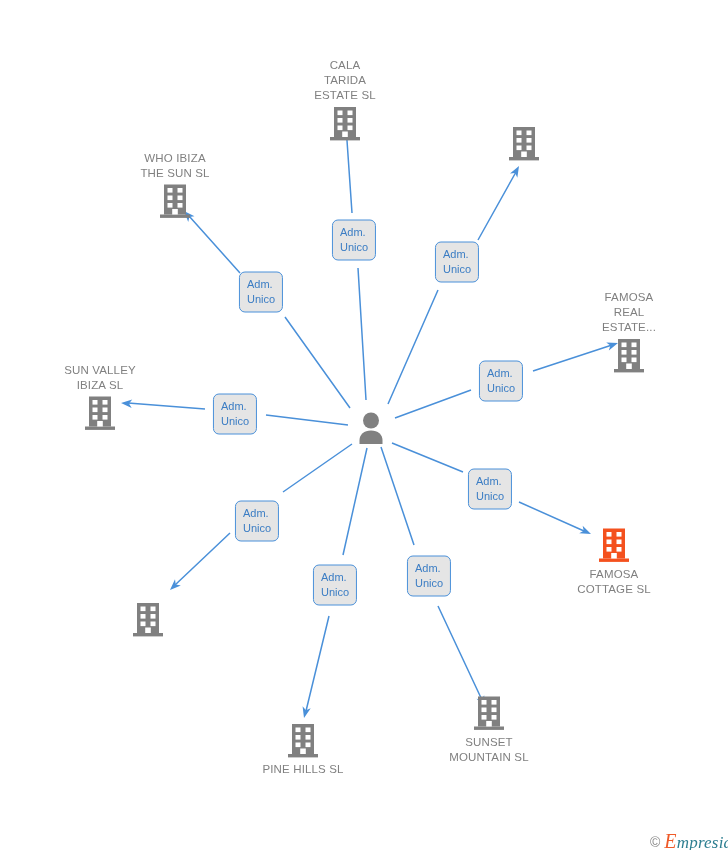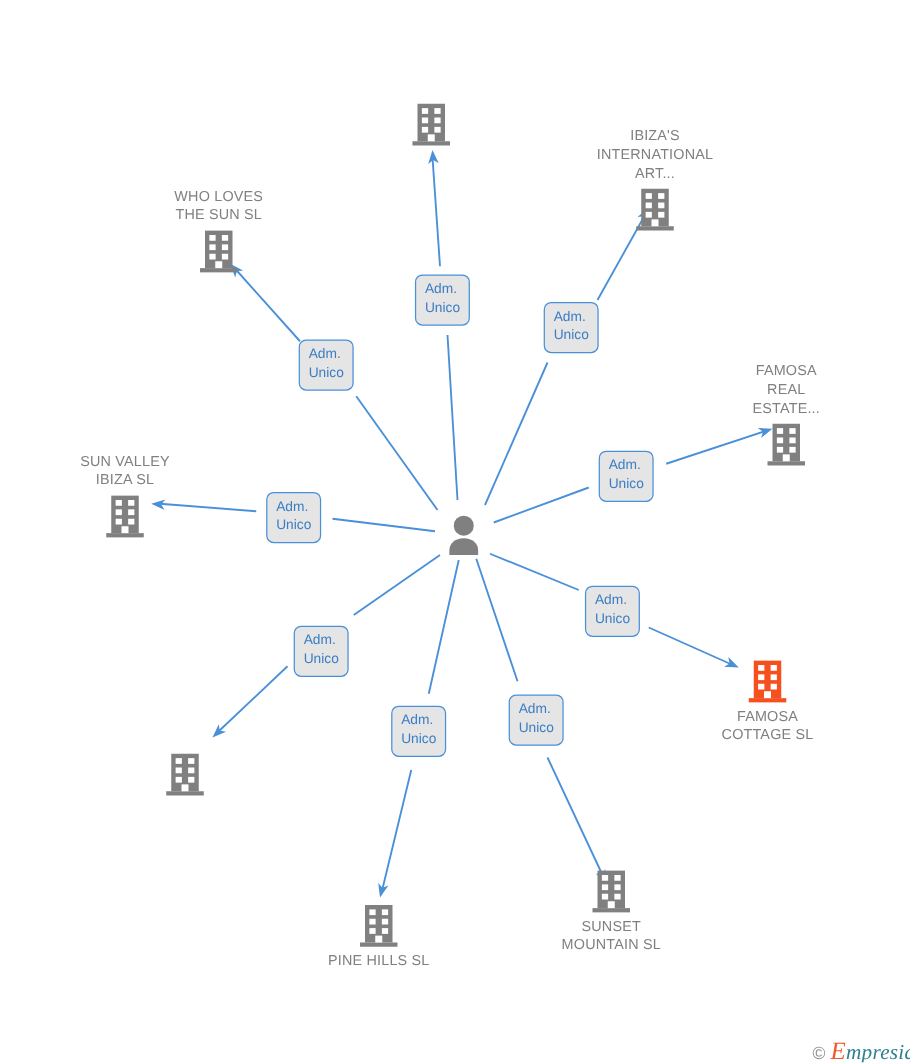--- a/index.html
+++ b/index.html
@@ -110,54 +110,54 @@
       <path d="M 352,444 L 283,492 M 230,533 L 175,585" stroke="#4a90d9" stroke-width="1.5" fill="none"></path>
       <polygon points="0,0 -11,-4.2 -8,0 -11,4.2" fill="#4a90d9" transform="translate(170,590) rotate(136)"></polygon>
       <path d="M 367,448 L 343,555 M 329,616 L 306,711" stroke="#4a90d9" stroke-width="1.5" fill="none"></path>
       <polygon points="0,0 -11,-4.2 -8,0 -11,4.2" fill="#4a90d9" transform="translate(304,718) rotate(104)"></polygon>
       <path d="M 381,447 L 414,545 M 438,606 L 482,700" stroke="#4a90d9" stroke-width="1.5" fill="none"></path>
       <polygon points="0,0 -11,-4.2 -8,0 -11,4.2" fill="#4a90d9" transform="translate(485,707) rotate(65)"></polygon>
     </svg>
 
   <div id="nodes">
       <div class="node" style="left: 345px; top: 100px;">
+        <div class="node-label above">CALA
+TARIDA
+ESTATE  SL</div>
         <span style="line-height: 0;">
           <svg class="node-icon" viewBox="0 0 34 36" xmlns="http://www.w3.org/2000/svg">
             <rect x="6" y="1" width="22" height="30" fill="#808080"></rect>
             <rect x="2" y="31" width="30" height="3.4" fill="#808080"></rect>
             <rect x="9.5" y="4.5" width="5" height="4.6" fill="#ffffff"></rect>
             <rect x="19.5" y="4.5" width="5" height="4.6" fill="#ffffff"></rect>
             <rect x="9.5" y="12" width="5" height="4.6" fill="#ffffff"></rect>
             <rect x="19.5" y="12" width="5" height="4.6" fill="#ffffff"></rect>
             <rect x="9.5" y="19.5" width="5" height="4.6" fill="#ffffff"></rect>
             <rect x="19.5" y="19.5" width="5" height="4.6" fill="#ffffff"></rect>
             <rect x="14.2" y="25.5" width="5.6" height="5.5" fill="#ffffff"></rect>
           </svg>
         </span>
       </div>
       <div class="node" style="left: 524px; top: 144px;">
-        <div class="node-label above">IBIZA'S
-INTERNATIONAL
-ART...</div>
         <span style="line-height: 0;">
           <svg class="node-icon" viewBox="0 0 34 36" xmlns="http://www.w3.org/2000/svg">
             <rect x="6" y="1" width="22" height="30" fill="#808080"></rect>
             <rect x="2" y="31" width="30" height="3.4" fill="#808080"></rect>
             <rect x="9.5" y="4.5" width="5" height="4.6" fill="#ffffff"></rect>
             <rect x="19.5" y="4.5" width="5" height="4.6" fill="#ffffff"></rect>
             <rect x="9.5" y="12" width="5" height="4.6" fill="#ffffff"></rect>
             <rect x="19.5" y="12" width="5" height="4.6" fill="#ffffff"></rect>
             <rect x="9.5" y="19.5" width="5" height="4.6" fill="#ffffff"></rect>
             <rect x="19.5" y="19.5" width="5" height="4.6" fill="#ffffff"></rect>
             <rect x="14.2" y="25.5" width="5.6" height="5.5" fill="#ffffff"></rect>
           </svg>
         </span>
       </div>
       <div class="node" style="left: 175px; top: 185px;">
-        <div class="node-label above">WHO LOVES
+        <div class="node-label above">WHO IBIZA
 THE SUN  SL</div>
         <span style="line-height: 0;">
           <svg class="node-icon" viewBox="0 0 34 36" xmlns="http://www.w3.org/2000/svg">
             <rect x="6" y="1" width="22" height="30" fill="#808080"></rect>
             <rect x="2" y="31" width="30" height="3.4" fill="#808080"></rect>
             <rect x="9.5" y="4.5" width="5" height="4.6" fill="#ffffff"></rect>
             <rect x="19.5" y="4.5" width="5" height="4.6" fill="#ffffff"></rect>
             <rect x="9.5" y="12" width="5" height="4.6" fill="#ffffff"></rect>
             <rect x="19.5" y="12" width="5" height="4.6" fill="#ffffff"></rect>
             <rect x="9.5" y="19.5" width="5" height="4.6" fill="#ffffff"></rect>

